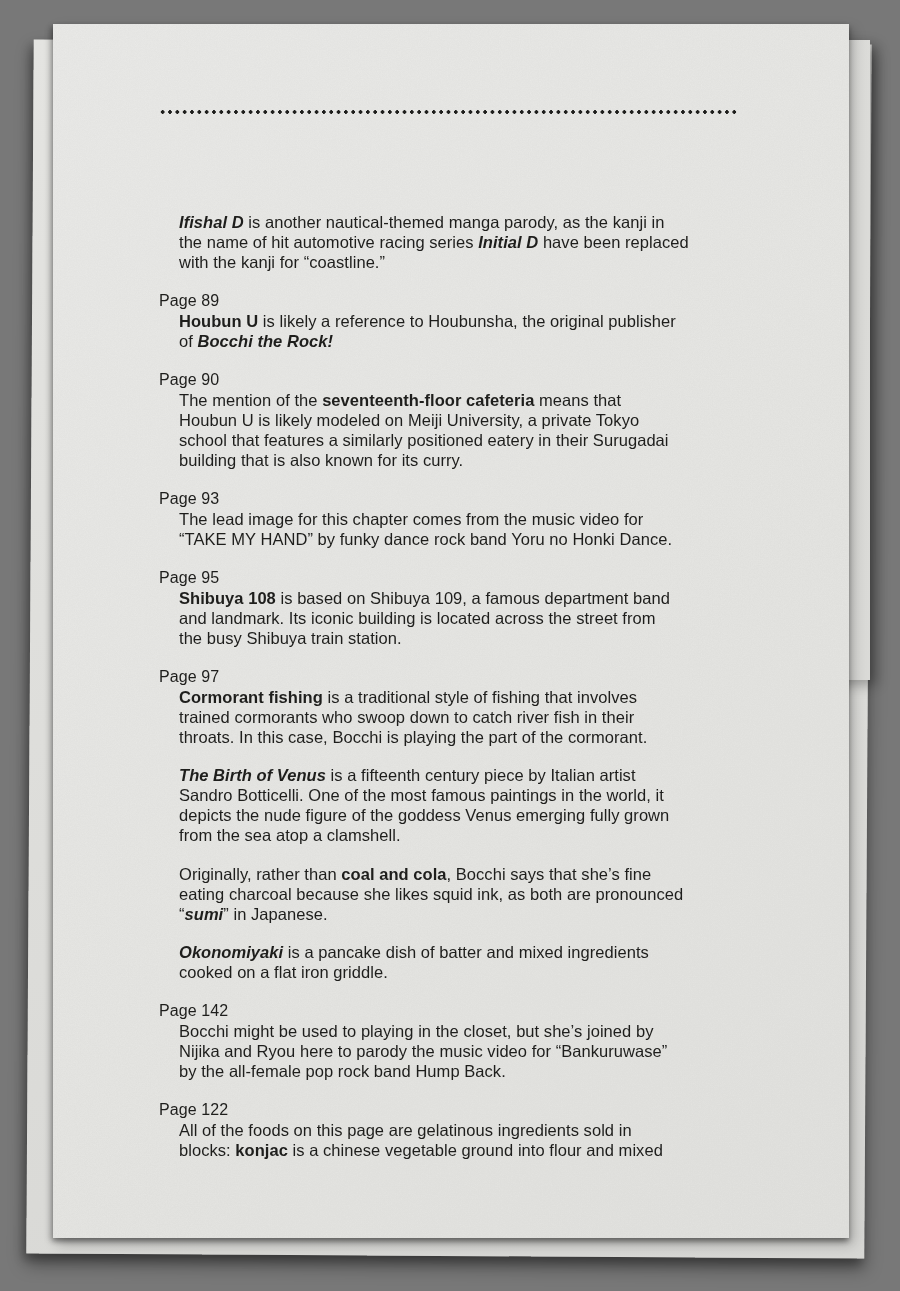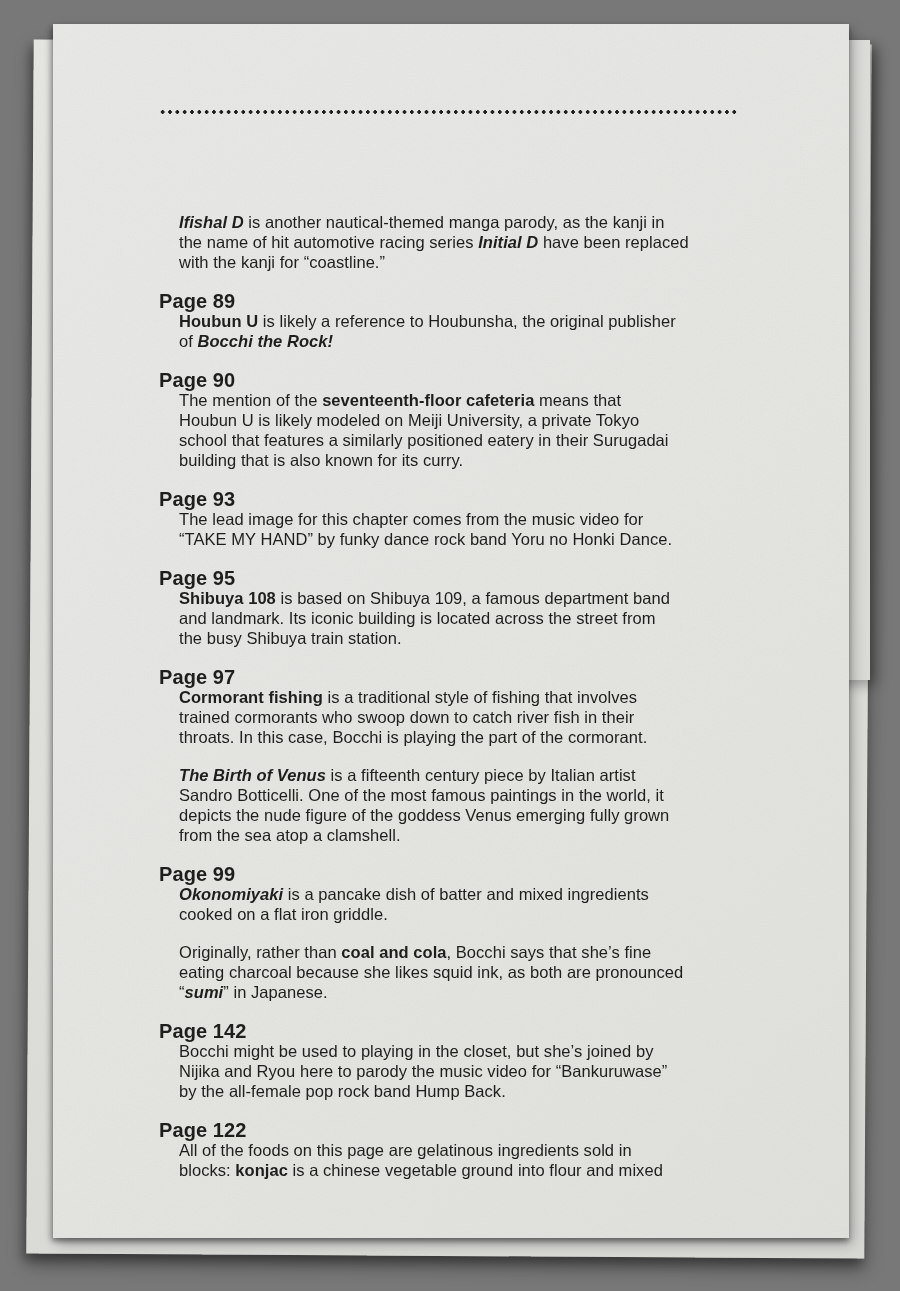--- a/index.html
+++ b/index.html
@@ -49,21 +49,21 @@
   .divider{
     position:absolute; left:106px; top:84px; width:580px; height:8px;
     background-image:radial-gradient(circle 1.8px at 3.6px 4px, var(--ink) 97%, rgba(0,0,0,0) 100%);
     background-size:7.34px 8px;
     background-repeat:repeat-x;
   }
 
   .content{ position:absolute; left:106px; top:172px; width:672px;margin-top:16px; }
   .note-section{ margin:0 0 19px 0; }
   .heading{
-    font-weight:700; font-size:20px; line-height:20px;
+    font-weight:400; font-size:16px; line-height:20px;
     letter-spacing:0.1px;
   }
   .para{
     margin:0 0 18px 20px; width:650px;
     font-size:16.5px; line-height:20px;
     white-space:pre-wrap;
     letter-spacing:0.05px;
   }
   .para:last-child{ margin-bottom:0; }
   .run-normal{ font-weight:400; font-style:normal; }
@@ -123,26 +123,25 @@
           <div class="heading">Page 97</div>
           <p class="para"><span class="run-bold">Cormorant fishing</span><span class="run-normal"> is a traditional style of fishing that involves
 trained cormorants who swoop down to catch river fish in their
 throats. In this case, Bocchi is playing the part of the cormorant.</span></p>
           <p class="para"><span class="run-bold-italic">The Birth of Venus</span><span class="run-normal"> is a fifteenth century piece by Italian artist
 Sandro Botticelli. One of the most famous paintings in the world, it
 depicts the nude figure of the goddess Venus emerging fully grown
 from the sea atop a clamshell.</span></p>
         </section>
         <section class="note-section">
-          <div class="heading">Page 99</div>
-          <p class="para"><span class="run-bold-italic">Okonomiyaki</span><span class="run-normal"> is a pancake dish of batter and mixed ingredients
-cooked on a flat iron griddle.</span></p>
           <p class="para"><span class="run-normal">Originally, rather than </span><span class="run-bold">coal and cola</span><span class="run-normal">, Bocchi says that she’s fine
 eating charcoal because she likes squid ink, as both are pronounced
 “</span><span class="run-italic">sumi</span><span class="run-normal">” in Japanese.</span></p>
+          <p class="para"><span class="run-bold-italic">Okonomiyaki</span><span class="run-normal"> is a pancake dish of batter and mixed ingredients
+cooked on a flat iron griddle.</span></p>
         </section>
         <section class="note-section">
           <div class="heading">Page 142</div>
           <p class="para"><span class="run-normal">Bocchi might be used to playing in the closet, but she’s joined by
 Nijika and Ryou here to parody the music video for “Bankuruwase”
 by the all-female pop rock band Hump Back.</span></p>
         </section>
         <section class="note-section">
           <div class="heading">Page 122</div>
           <p class="para"><span class="run-normal">All of the foods on this page are gelatinous ingredients sold in

